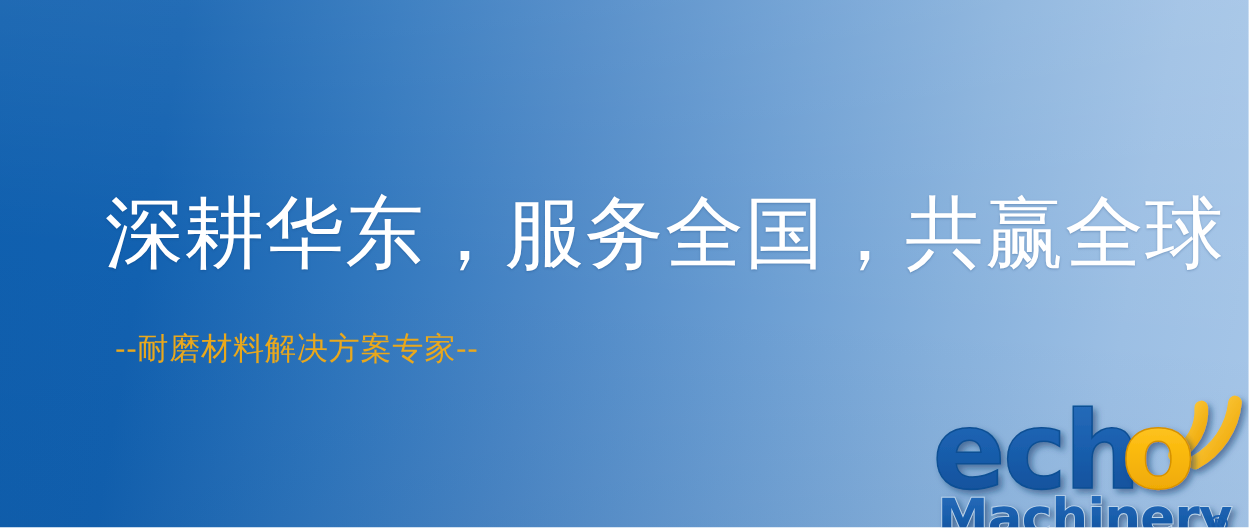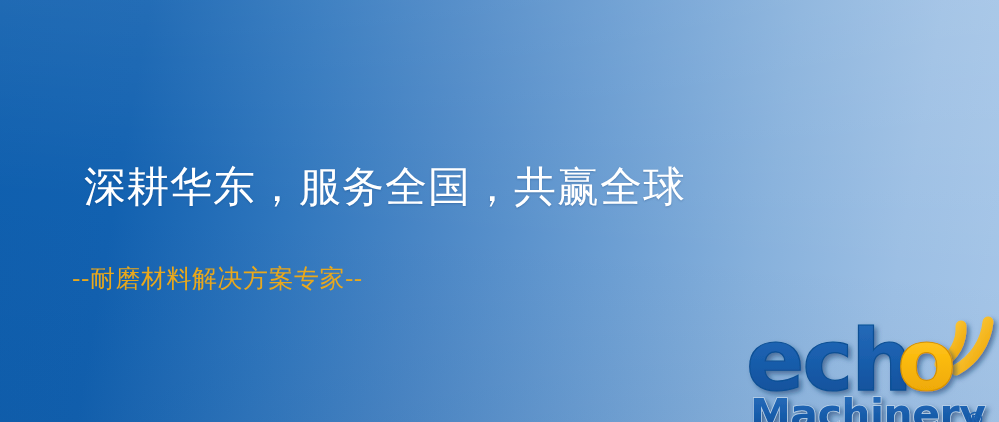--- a/index.html
+++ b/index.html
@@ -35,32 +35,32 @@
     inset: 0;
     background: linear-gradient(185deg, rgba(255,255,255,0.10) 0%, rgba(255,255,255,0.0) 55%, rgba(0,40,90,0.06) 100%);
     pointer-events: none;
   }
 
   .headline {
     position: absolute;
     left: 84px;
     top: 151px;
     font-family: Liberation Serif, serif;
-    font-size: 42px;
+    font-size: 63px;
     line-height: 72px;
     letter-spacing: 1px;
     color: #ffffff;
     white-space: nowrap;
     z-index: 3;
     text-shadow: 0 1px 2px rgba(10,50,100,0.28);
   }
 
   .subtitle {
     position: absolute;
-    left: 72px;
+    left: 92px;
     top: 263px;
     font-family: "DejaVu Serif", "Liberation Serif", serif;
     font-size: 25px;
     line-height: 32px;
     letter-spacing: 0.5px;
     color: #e9a81c;
     white-space: nowrap;
     z-index: 3;
     text-align: right;
   }

